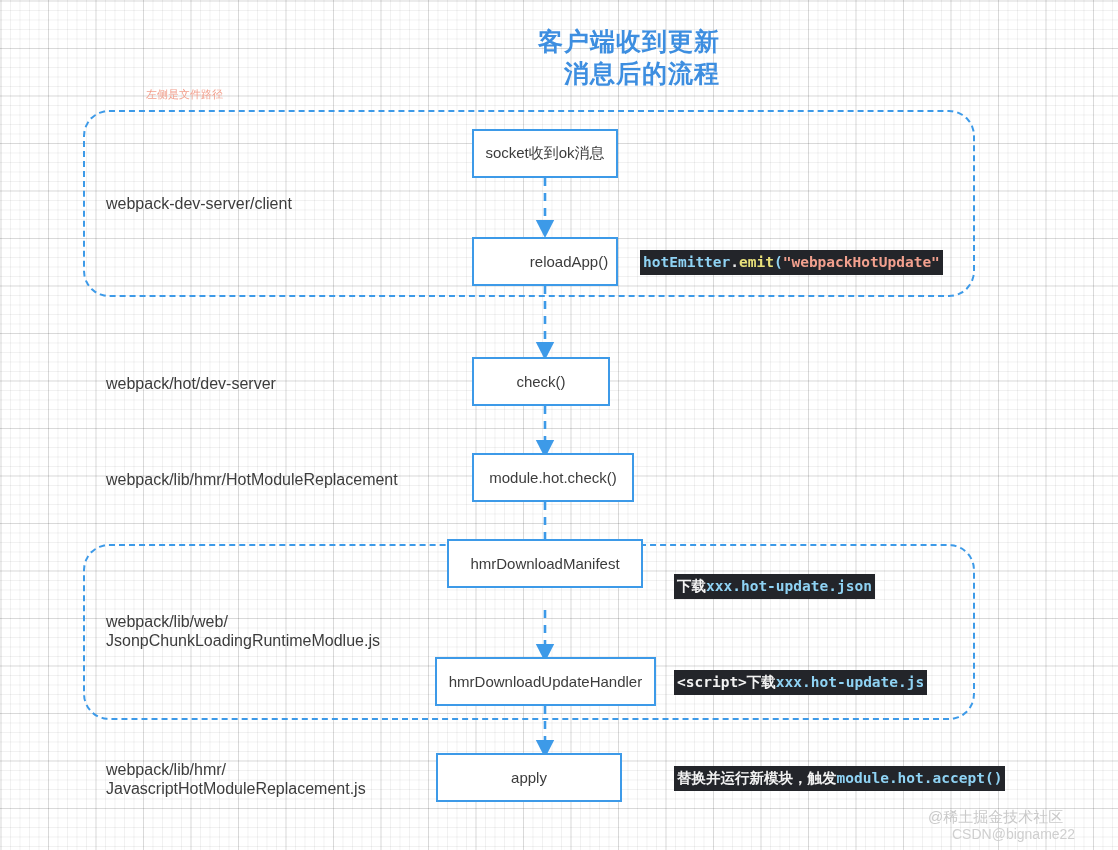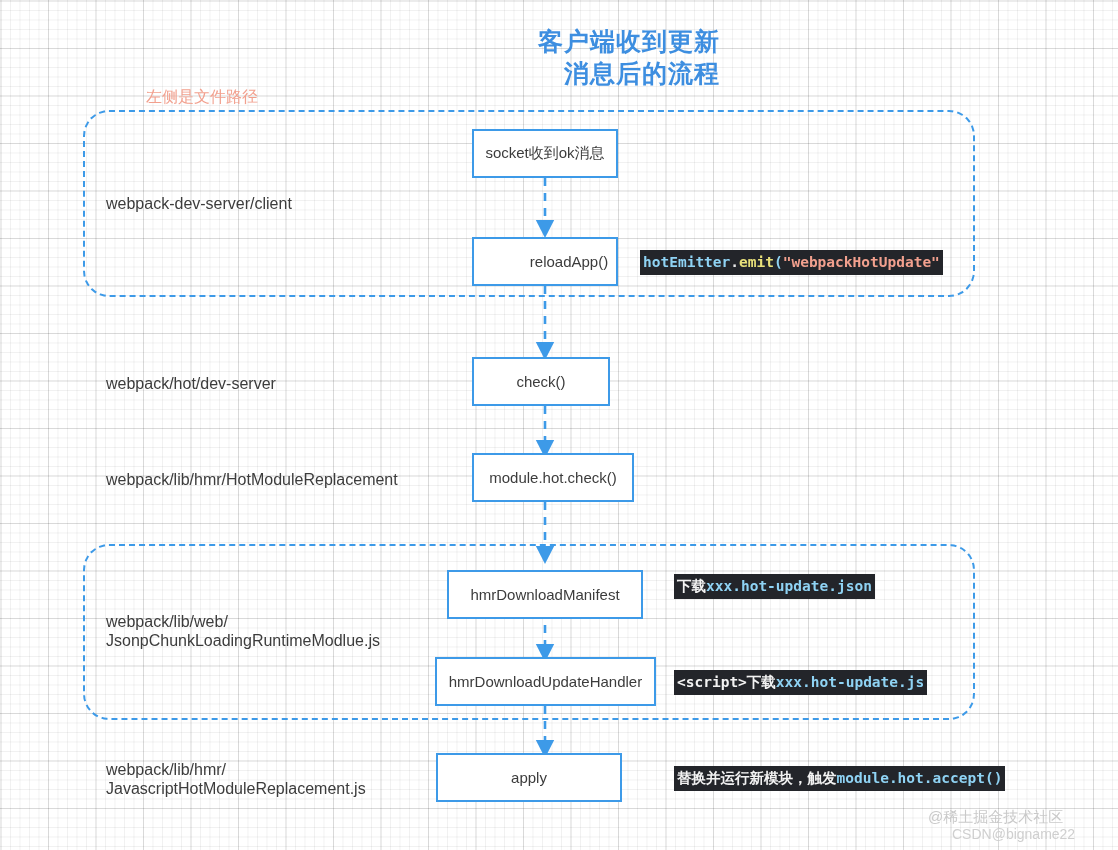--- a/index.html
+++ b/index.html
@@ -36,21 +36,21 @@
     line-height: 32px;
     letter-spacing: 1px;
     white-space: pre-line;
     margin-top: 11px;
   }
 
   
   .note-red {
     position: absolute;
     color: #f2a08e;
-    font-size: 16px;
+    font-size: 11px;
     white-space: nowrap;
   }
 
   
   .group {
     position: absolute;
     border: 2.5px dashed #3d9ae8;
     border-radius: 26px;
     box-sizing: border-box;
     background: transparent;
@@ -161,21 +161,21 @@
 JavascriptHotModuleReplacement.js</div>
 
   <div class="node" style="left:472px; top:129px; width:146px; height:49px;">socket收到ok消息</div>
 
   <div class="node" style="left:472px; top:237px; width:146px; height:49px;padding-left:48px;">reloadApp()</div>
 
   <div class="node" style="left:472px; top:357px; width:138px; height:49px;">check()</div>
 
   <div class="node" style="left:472px; top:453px; width:162px; height:49px;">module.hot.check()</div>
 
-  <div class="node" style="left:447px; top:570px; width:196px; height:49px;">hmrDownloadManifest</div>
+  <div class="node" style="left:447px; top:539px; width:196px; height:49px;">hmrDownloadManifest</div>
 
   <div class="node" style="left:435px; top:657px; width:221px; height:49px;">hmrDownloadUpdateHandler</div>
 
   <div class="node" style="left:436px; top:753px; width:186px; height:49px;">apply</div>
 
   <div class="code-chip" style="left:640px; top:250px;">
     <span class="tk-obj">hotEmitter</span><span class="tk-dot">.</span><span class="tk-fn">emit</span><span class="tk-par">(</span><span class="tk-str">"webpackHotUpdate"</span>
   </div>
 
   <div class="code-chip" style="left:674px; top:574px;">

